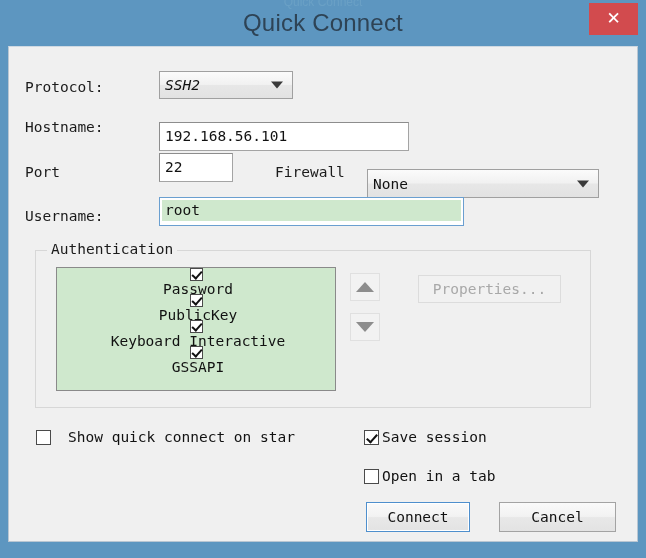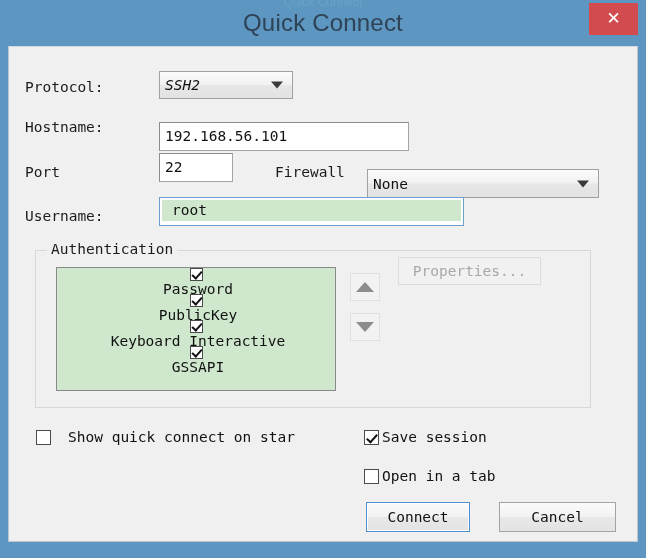--- a/index.html
+++ b/index.html
@@ -134,21 +134,21 @@
     background: #ffffff;
     padding: 0;
     align-items: stretch;
   }
   #username-inner {
     margin: 2px 2px 4px 2px;
     flex: 1;
     background: #cfe8cd;
     display: flex;
     align-items: center;
-    padding-left: 10px;
+    padding-left: 3px;
     font-size: 14.5px;
   }
 
   
   #auth-group {
     position: absolute;
     left: 26px; top: 203px;
     width: 556px;
     height: 158px;
     box-sizing: border-box;
@@ -359,21 +359,21 @@
       </div>
     </div>
 
     <div class="arrowbtn" style="left:341px; top:226px;">
       <span class="tri-up"></span>
     </div>
     <div class="arrowbtn" style="left:341px; top:266px;">
       <span class="tri-down"></span>
     </div>
 
-    <div id="properties-button" style="top:210px;">Properties...</div>
+    <div id="properties-button" style="top:228px;margin-left:20px;">Properties...</div>
 
     <div class="optrow" style="left:27px; top:382px;gap:14px;">
       <span class="cbox"></span>
       <span>Show quick connect on star</span>
     </div>
 
     <div class="optrow" style="left:355px; top:421px;">
       <span class="cbox"></span>
       <span>Open in a tab</span>
     </div>

